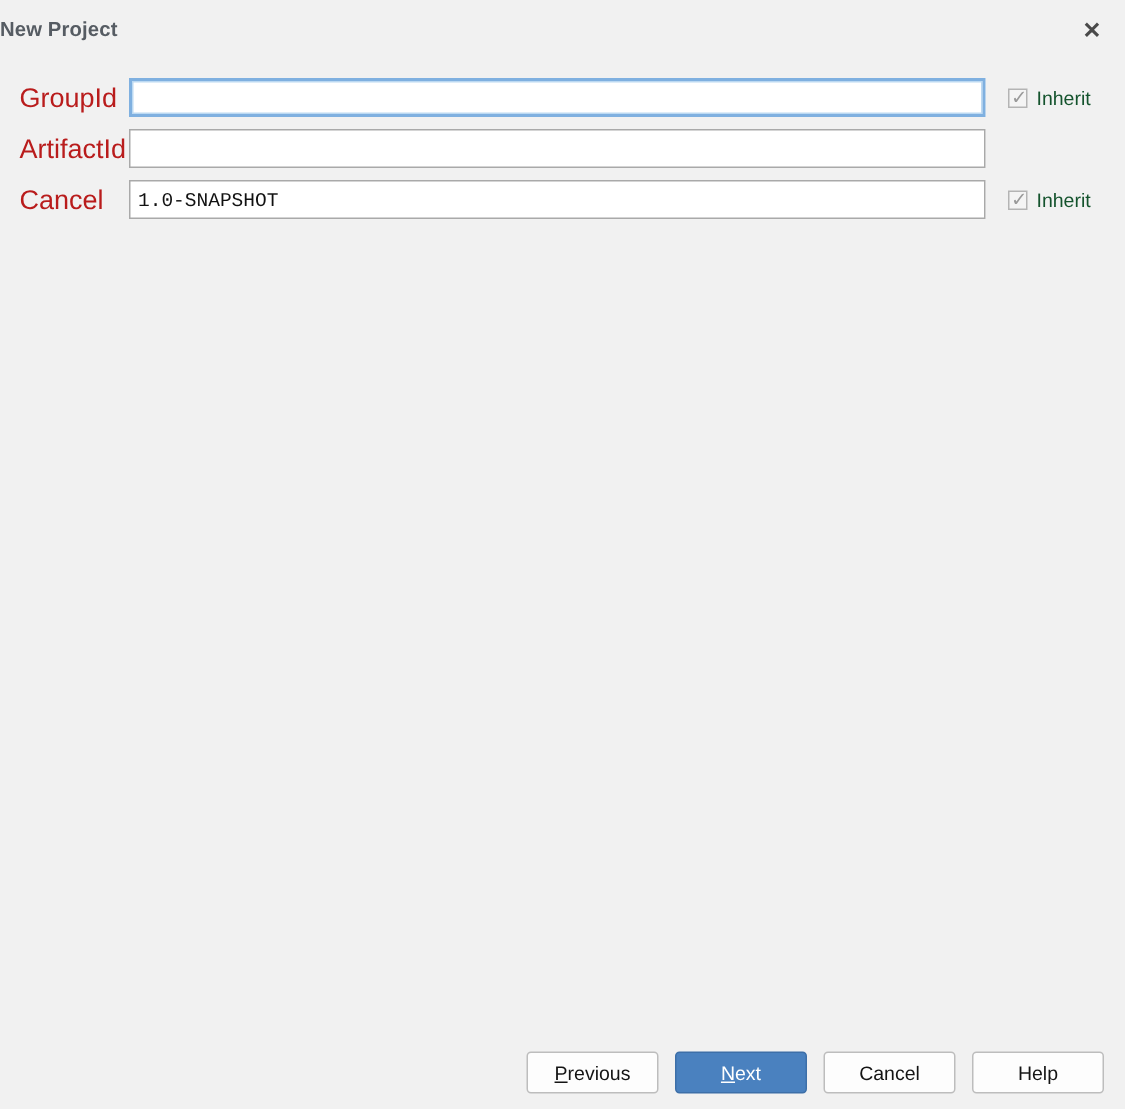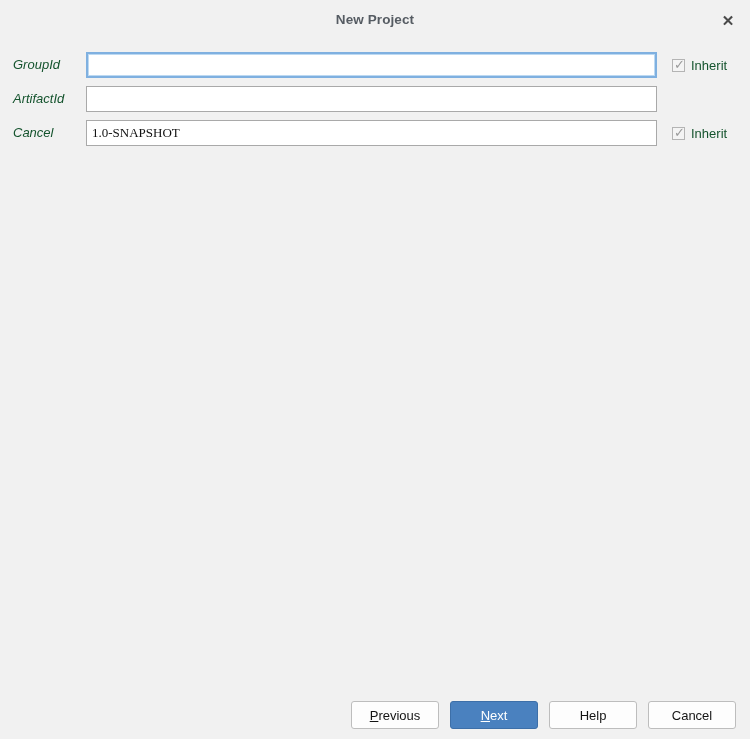--- a/index.html
+++ b/index.html
@@ -24,21 +24,20 @@
     top: 0;
     width: 750px;
     height: 42px;
     background: #f1f1f1;
   }
   .titlebar-title {
     position: absolute;
     left: 0;
     top: 12px;
     width: 750px;
-    text-align: center;
     font-size: 13.5px;
     font-weight: bold;
     color: #565c63;
     letter-spacing: 0.1px;
   }
   .titlebar-close {
     position: absolute;
     right: 11px;
     top: 10px;
     width: 22px;
@@ -67,36 +66,35 @@
   .row-0 { top: 10px; }
   .row-1 { top: 44px; }
   .row-2 { top: 78px; }
 
   .field-label {
     position: absolute;
     left: 13px;
     top: 0;
     height: 26px;
     line-height: 26px;
-    font-size: 13px;
-    color: #14532d;
+    font-size: 18px;
+    color: #b91c1c;
     white-space: nowrap;
-    font-style: italic;
   }
 
   .text-input {
     position: absolute;
     left: 86px;
     top: 0;
     width: 571px;
     height: 26px;
     box-sizing: border-box;
     background: #ffffff;
     border: 1px solid #a9a9a9;
-    font-family: Liberation Serif, serif;
+    font-family: Liberation Mono, monospace;
     font-size: 13px;
     color: #111111;
     padding: 0 5px;
     outline: none;
     border-radius: 0;
   }
   .text-input.focused {
     border: 2px solid #7fb0e0;
     box-shadow: 0 0 0 1px #bcd9f2 inset;
     padding: 0 4px;
@@ -215,16 +213,16 @@
   <button class="btn">
       <span class="mn">P</span>
       <span>revious</span>
     </button>
 
   <button class="btn primary">
       <span class="mn">N</span>
       <span>ext</span>
     </button>
 
+  <button class="btn">Cancel</button>
+
   <button class="btn">Help</button>
-
-  <button class="btn">Cancel</button>
 </div>
 
 </body></html>

